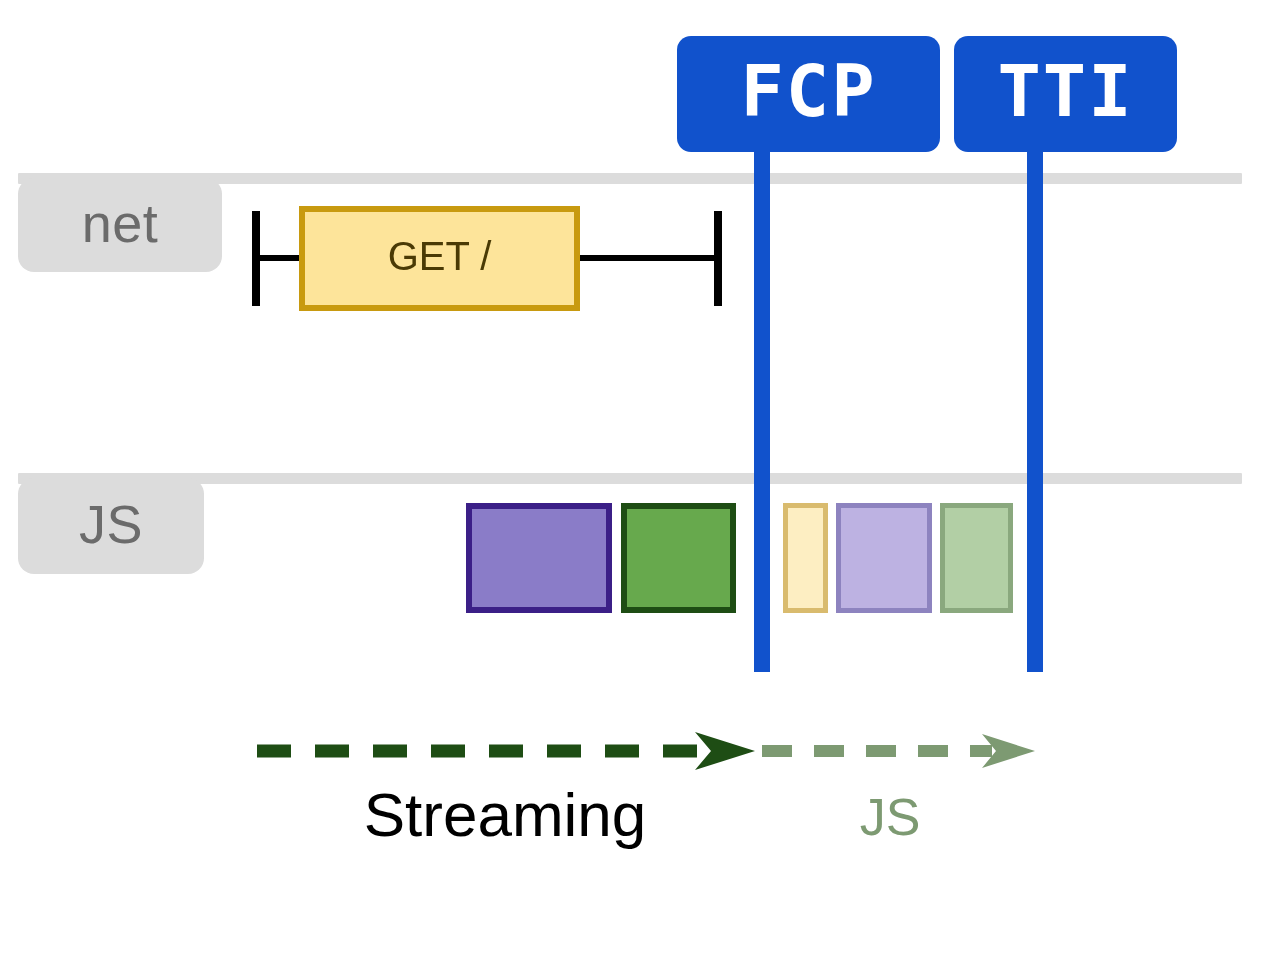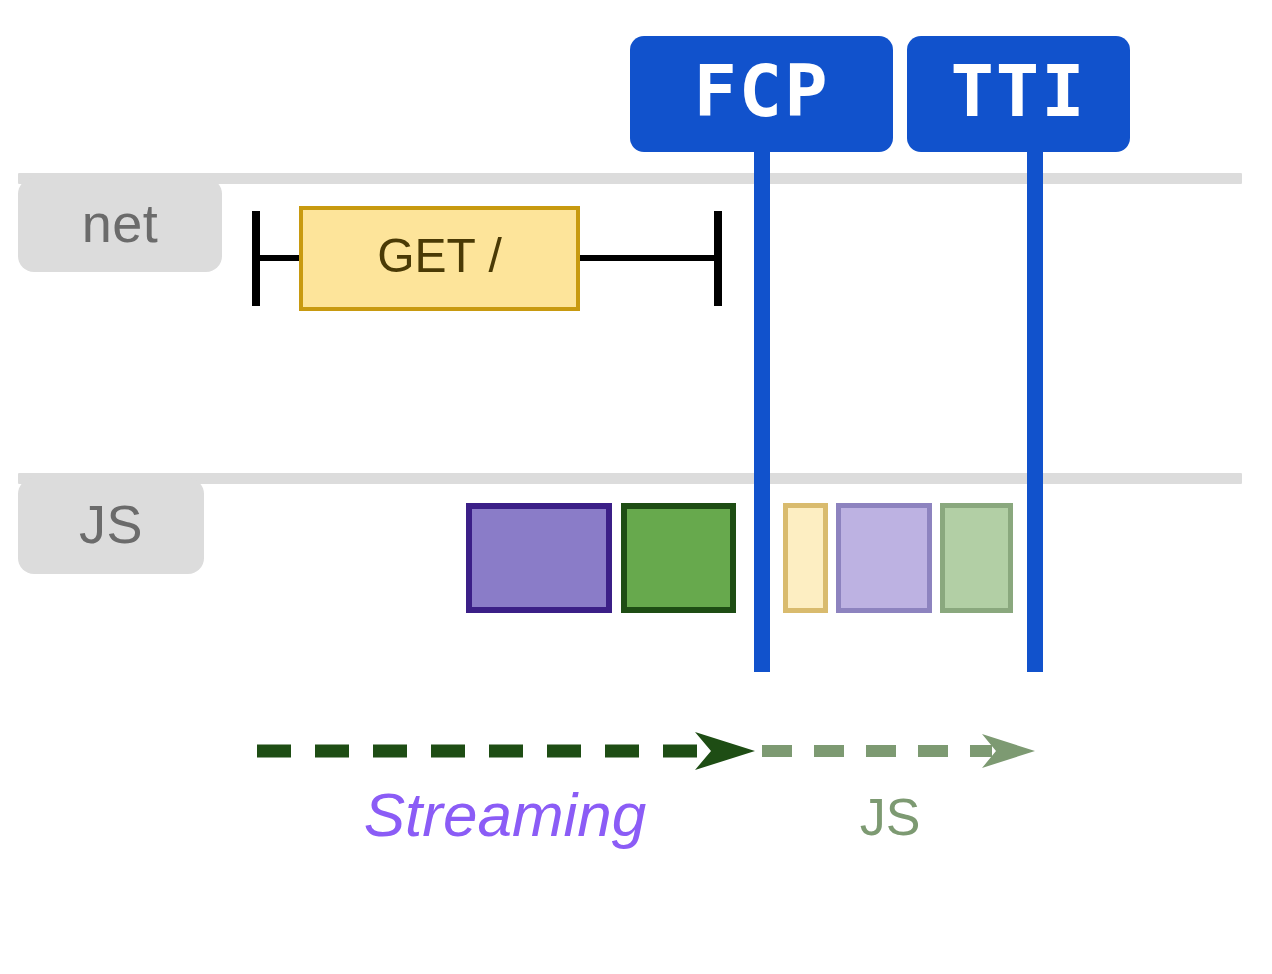--- a/index.html
+++ b/index.html
@@ -52,20 +52,21 @@
     border-radius: 14px;
     display: flex;
     align-items: center;
     justify-content: center;
     color: #ffffff;
     font-family: "DejaVu Sans Mono", "Liberation Mono", monospace;
     font-weight: bold;
     font-size: 72px;
     line-height: 1;
     letter-spacing: 2px;
+    margin-left: 47px;
   }
   .marker-badge.fcp-badge { left: 630px; top: 36px; width: 263px; height: 116px; }
   .marker-badge.tti-badge { left: 907px; top: 36px; width: 223px; height: 116px; }
   .marker-badge span { transform: translateY(-3px); }
 
   .marker-line {
     position: absolute;
     width: 16px;
   }
   .marker-line.fcp-line { left: 754px; top: 146px; height: 526px; }
@@ -89,27 +90,27 @@
     background: #111111;
   }
 
   .request-box {
     position: absolute;
     left: 299px;
     top: 206px;
     width: 281px;
     height: 105px;
     background: #fde49a;
-    border: 4px solid #4d7c0f;
+    border: 6px solid #4d7c0f;
     box-sizing: border-box;
     display: flex;
     align-items: center;
     justify-content: center;
     color: #4a3a05;
-    font-size: 48px;
+    font-size: 40px;
     line-height: 1;
     text-align: right;
   }
   .request-box span { transform: translateY(-3px); }
 
   
   .task-block {
     position: absolute;
     box-sizing: border-box;
     border-style: solid;
@@ -188,20 +189,20 @@
       <polygon points="440,2 500,21 440,40 456,21" fill="#1e4d14"></polygon>
     </svg>
   </div>
   <div class="phase-arrow jsopt-arrow">
     <svg width="100%" height="100%" viewBox="0 0 275 42" preserveAspectRatio="none">
       <line x1="2" y1="21" x2="232" y2="21" stroke="#7d9a72" stroke-width="12" stroke-dasharray="30 22" stroke-linecap="butt"></line>
       <polygon points="222,4 275,21 222,38 236,21" fill="#7d9a72"></polygon>
     </svg>
   </div>
 
-  <div class="phase-label streaming-label" style="color: #8b5cf6; font-style: italic;">
+  <div class="phase-label streaming-label" style="color: #000000;">
     <span>Streaming</span>
   </div>
   <div class="phase-label jsopt-label" style="color: rgb(125, 154, 114);">
     <span>JS</span>
   </div>
 
 </div>
 
 </body></html>

